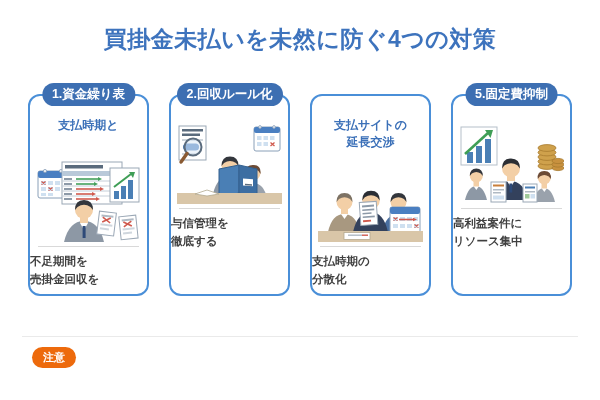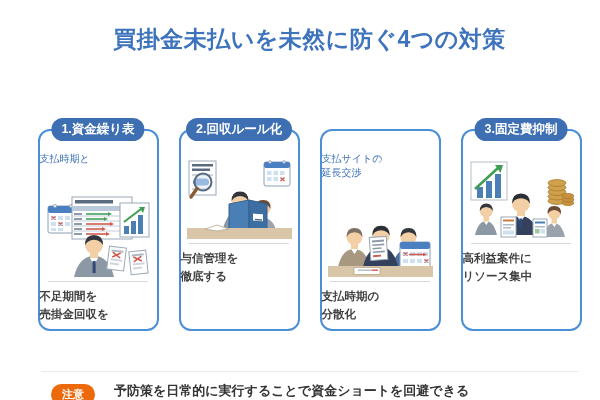--- a/index.html
+++ b/index.html
@@ -2,36 +2,36 @@
 <html><head>
 <meta charset="utf-8">
 <style>
   * { margin: 0; padding: 0; box-sizing: border-box; }
   html, body { background: #fff; }
   body {
     width: 600px; height: 400px;
     font-family: "Liberation Sans", "DejaVu Sans", sans-serif;
     overflow: hidden;
   }
-  .page { position: relative; width: 600px; height: 400px; background: #fff; overflow: hidden; padding-left: 19px; }
+  .page { position: relative; width: 600px; height: 400px; background: #fff; overflow: hidden; }
 
   .title {
     margin-top: 24px;
     text-align: center;
     font-size: 23px;
     font-weight: bold;
     color: #3d73bd;
     letter-spacing: 0.5px;
   }
 
   .cards {
     display: flex;
     justify-content: center;
     gap: 20px;
-    margin-top: 74px;
+    margin-top: 39px;
   }
   .card {
     position: relative;
     width: 121px;
     height: 202px;
     border: 2px solid #4a8fd8;
     border-radius: 12px;
     background: #fff;
     padding-top: 21px;
   }
@@ -43,38 +43,39 @@
     background: #3d6fb2;
     color: #fff;
     font-size: 12.5px;
     font-weight: bold;
     padding: 5px 10px;
     border-radius: 15px;
     white-space: nowrap;
     line-height: 1;
   }
   .heading {
-    font-size: 10px;
-    font-weight: normal;
+    text-align: center;
+    font-size: 12px;
+    font-weight: bold;
     color: #3b70b8;
     line-height: 1.4;
     height: 38px;
   }
   .illo { display: block; margin: 5px auto 0; width: 105px; height: 82px; }
   .card-divider { width: 86%; height: 1px; background: #d9d9d9; margin: 4px auto 6px; }
   .card-note {
     text-align: left;
     font-size: 11.5px;
     font-weight: 600;
     color: #3f3f3f;
     line-height: 1.55;
   }
 
   .footer-divider { height: 1px; background: #eaeaea; margin: 40px 22px 0; }
-  .footer { display: flex; align-items: center; margin: 10px 0 0 32px; gap: 17px; }
+  .footer { display: flex; align-items: center; margin: 10px 0 0 32px; gap: 10px; }
   .caution-badge {
     background: #ed6a0c;
     color: #fff;
     font-size: 11px;
     font-weight: bold;
     padding: 5px 11px;
     border-radius: 13px;
     line-height: 1;
     flex: 0 0 auto;
   }
@@ -337,21 +338,21 @@
         </g>
       </svg>
       <div class="card-divider"></div>
       <div class="card-note">
         <span>支払時期の</span><br>
         <span>分散化</span>
       </div>
     </div>
 
     <div class="card">
-      <div class="badge">3.固定費抑制</div>
+      <div class="badge">5.固定費抑制</div>
       <svg class="illo" viewBox="0 0 105 82">
 
         <g>
           <rect x="2" y="5" width="36" height="38" fill="#fff" stroke="#b5bfc9"></rect>
           <rect x="8" y="30" width="6" height="11" fill="#4a7fb5"></rect>
           <rect x="17" y="24" width="6" height="17" fill="#4a7fb5"></rect>
           <rect x="26" y="17" width="6" height="24" fill="#4a7fb5"></rect>
           <path d="M6 32 L29 11" stroke="#3f9e56" stroke-width="2.6" fill="none"></path>
           <path d="M26 8 l8 0 -2.5 8 z" fill="#3f9e56"></path>
         </g>
@@ -417,16 +418,15 @@
         <span>リソース集中</span>
       </div>
     </div>
 
   </div>
 
   <div class="footer-divider"></div>
 
   <div class="footer">
     <span class="caution-badge">注意</span>
-    <span class="footer-text">予防策を日常的に実行することで資金ショートを回避できる</span>
   </div>
 
 </div>
 
 </body></html>

